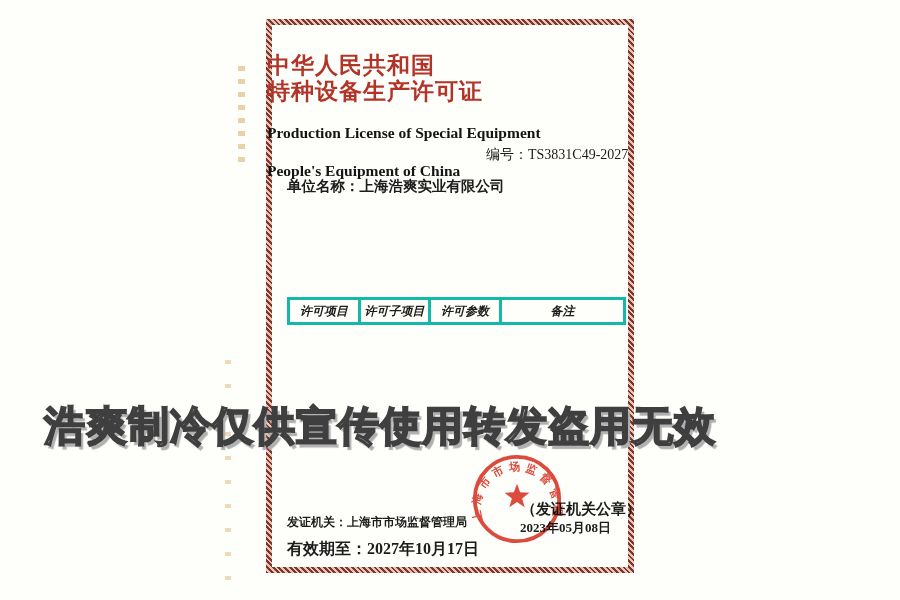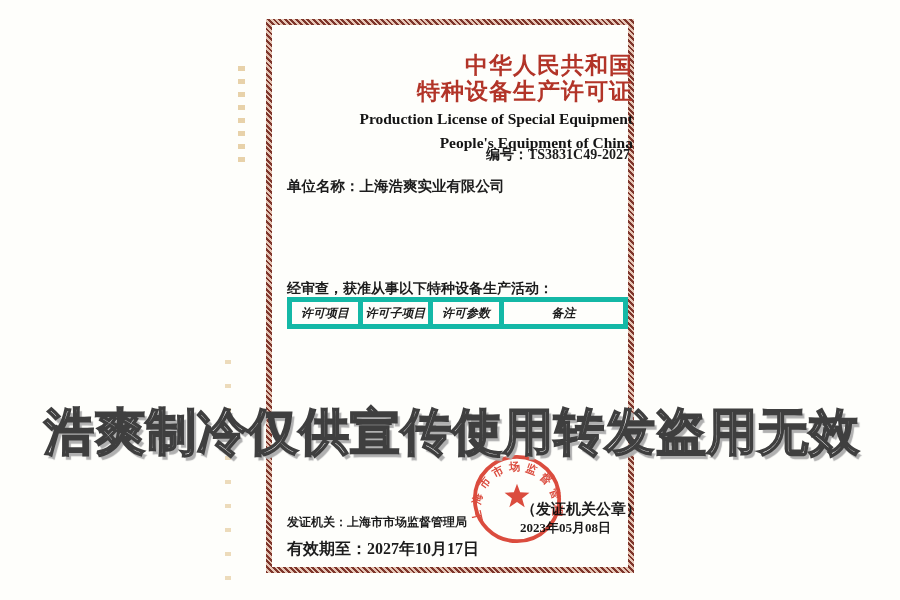--- a/index.html
+++ b/index.html
@@ -13,50 +13,50 @@
     border:6px solid;z-index:2;
     border-image:repeating-linear-gradient(45deg,#7e352b 0 2px,#e6c6b6 2px 4px) 6;
   }
   
   .gold-strip{position:absolute;z-index:1;}
   .strip1{left:238px;top:66px;width:7px;height:102px;opacity:.5;
     background:repeating-linear-gradient(180deg,rgba(202,150,60,.85) 0 5px,transparent 5px 13px);}
   .strip2{left:225px;top:360px;width:6px;height:235px;opacity:.42;
     background:repeating-linear-gradient(180deg,rgba(202,150,60,.8) 0 4px,transparent 4px 24px);}
 
-  .titles{position:absolute;left:267px;top:52px;width:366px;text-align:right;z-index:3;}
+  .titles{position:absolute;left:267px;top:52px;width:366px;text-align:left;z-index:3;}
   .title-cn{font-family:"Liberation Sans","DejaVu Sans",sans-serif;font-weight:bold;
     font-size:23px;line-height:26px;color:#b23428;letter-spacing:1px;}
-  .title-en{font-weight:bold;font-size:15.5px;line-height:18px;color:#141414;margin-top:6px;}
+  .title-en{font-weight:bold;font-size:15.5px;line-height:18px;color:#141414;margin-top:20px;}
 
-  .license-no{position:absolute;left:486px;top:146px;z-index:3;font-size:14px;font-weight:bold;}
+  .license-no{position:absolute;left:486px;top:146px;z-index:3;font-size:14px;font-weight:normal;}
   .field{position:absolute;left:287px;z-index:3;font-size:14.5px;font-weight:bold;white-space:nowrap;}
   .f1{top:177px;} .f2{top:204px;} .f3{top:230px;}
   .note{position:absolute;left:287px;top:280px;z-index:3;font-size:14px;font-weight:bold;}
 
   table.permit{position:absolute;left:287px;top:297px;z-index:3;border-collapse:collapse;
     table-layout:fixed;width:336px;}
   table.permit th,table.permit td{
-    border:5px solid #14b8a6;text-align:center;vertical-align:middle;
+    border:3px solid #14b8a6;text-align:center;vertical-align:middle;
     font-weight:bold;font-style:italic;padding:1px 2px;line-height:1.25;}
   table.permit th{height:20px;font-size:12px;}
   table.permit td{height:42px;font-size:11.5px;}
 
   .issuer{position:absolute;left:287px;top:514px;z-index:3;font-size:12px;font-weight:bold;}
   .valid{position:absolute;left:287px;top:539px;z-index:3;font-size:16px;font-weight:bold;}
 
   .seal-caption{position:absolute;left:521px;top:500px;z-index:3;font-size:15px;font-weight:bold;}
   .seal-date{position:absolute;left:520px;top:519px;z-index:3;font-size:13px;font-weight:bold;}
   .seal{position:absolute;left:471px;top:453px;width:92px;height:92px;z-index:4;
     opacity:.9;mix-blend-mode:multiply;}
 
   .watermark{
     position:absolute;left:44px;top:399px;width:816px;z-index:6;white-space:nowrap;
     font-family:"Liberation Sans","DejaVu Sans",sans-serif;font-weight:bold;
-    font-size:50px;letter-spacing:1px;color:#ffffff;
+    font-size:41px;letter-spacing:1px;color:#ffffff;
     -webkit-text-stroke:1.8px #3f3f3f;
     text-shadow:3px 4px 1px #b0b0b0;
   }
 </style>
 </head>
 <body>
 
 <div class="page">
 
   <div class="gold-strip strip1"></div>
@@ -68,21 +68,20 @@
     <div class="title-cn">中华人民共和国</div>
     <div class="title-cn">特种设备生产许可证</div>
     <div class="title-en">Production License of Special Equipment</div>
     <div class="title-en">People's Equipment of China</div>
   </div>
 
   <div class="license-no"><span>编号：</span><span>TS3831C49-2027</span></div>
 
   <div class="field f1"><span>单位名称：</span><span>上海浩爽实业有限公司</span></div>
 
-  <div class="note">经审查，获准从事以下特种设备生产活动：</div>
 
   <table class="permit">
     <colgroup>
       <col style="width:71px">
         <col style="width:70px">
         <col style="width:71px">
         <col style="width:124px">
     </colgroup>
     <tbody>
         <tr>

